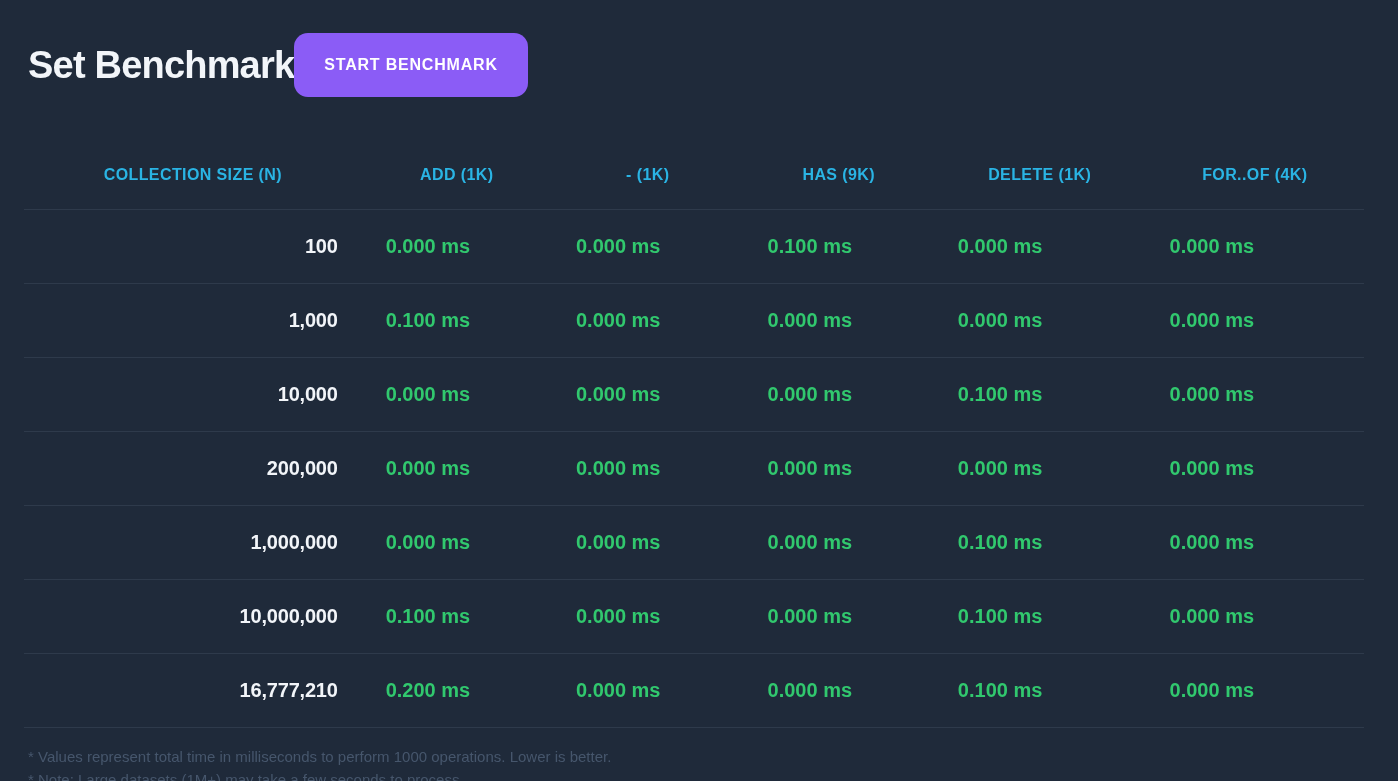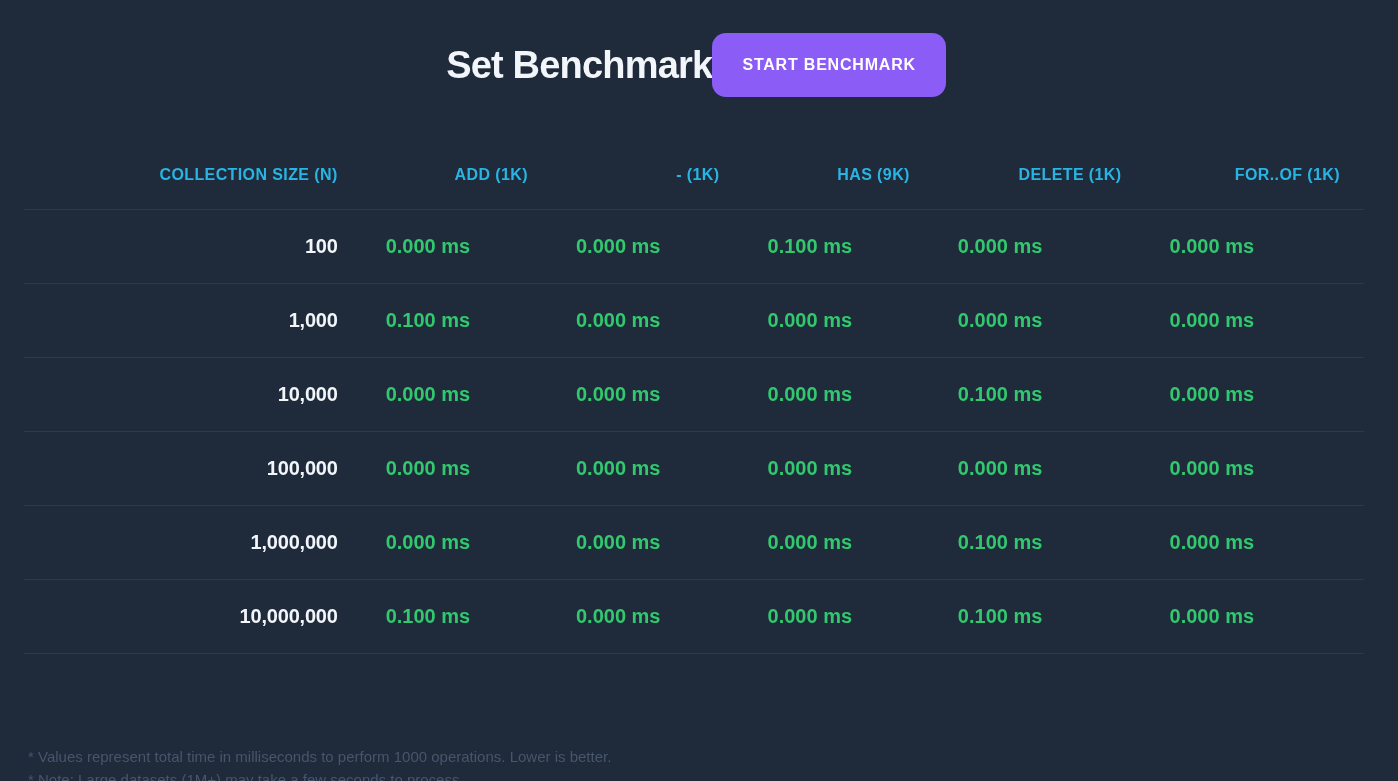--- a/index.html
+++ b/index.html
@@ -18,21 +18,21 @@
     height: 781px;
     overflow: hidden;
     position: relative;
     background: var(--background);
     font-family: "Liberation Sans", sans-serif;
   }
   .page-header {
     position: absolute;
     left: 0; top: 0; right: 0;
     display: flex;
-    justify-content: center;
+    justify-content: flex-start;
     align-items: center;
     padding: 33px 34px 0 28px;
   }
   .page-title {
     margin: 0;
     color: var(--text-white);
     font-size: 38px;
     font-weight: 800;
     letter-spacing: -0.8px;
   }
@@ -52,21 +52,21 @@
   table.bench-table {
     position: absolute;
     left: 24px;
     top: 145px;
     width: 1340px;
     border-collapse: collapse;
     table-layout: fixed;
   }
   .bench-table th {
     color: var(--header-cyan);
-    text-align: right;
+    text-align: center;
     font-size: 16px;
     font-weight: 700;
     letter-spacing: 0.4px;
     line-height: 16px;
     padding: 22px 24px 26px 24px;
     border-bottom: 1.5px solid var(--divider);
     white-space: nowrap;
   }
   .bench-table td {
     font-size: 20px;
@@ -111,21 +111,21 @@
     <col style="width:15.8%">
     <col style="width:16.3%">
   </colgroup>
   <thead>
     <tr>
       <th>COLLECTION SIZE (N)</th>
       <th>ADD (1K)</th>
       <th>- (1K)</th>
       <th>HAS (9K)</th>
       <th>DELETE (1K)</th>
-      <th>FOR..OF (1K)</th>
+      <th>FOR..OF (4K)</th>
     </tr>
   </thead>
   <tbody>
     <tr>
       <td class="size">100</td>
       <td class="val">0.000 ms</td>
       <td class="val">0.000 ms</td>
       <td class="val">0.100 ms</td>
       <td class="val">0.000 ms</td>
       <td class="val">0.000 ms</td>
@@ -140,21 +140,21 @@
     </tr>
     <tr>
       <td class="size">10,000</td>
       <td class="val">0.000 ms</td>
       <td class="val">0.000 ms</td>
       <td class="val">0.000 ms</td>
       <td class="val">0.100 ms</td>
       <td class="val">0.000 ms</td>
     </tr>
     <tr>
-      <td class="size">100,000</td>
+      <td class="size">200,000</td>
       <td class="val">0.000 ms</td>
       <td class="val">0.000 ms</td>
       <td class="val">0.000 ms</td>
       <td class="val">0.000 ms</td>
       <td class="val">0.000 ms</td>
     </tr>
     <tr>
       <td class="size">1,000,000</td>
       <td class="val">0.000 ms</td>
       <td class="val">0.000 ms</td>
@@ -163,19 +163,27 @@
       <td class="val">0.000 ms</td>
     </tr>
     <tr>
       <td class="size">10,000,000</td>
       <td class="val">0.100 ms</td>
       <td class="val">0.000 ms</td>
       <td class="val">0.000 ms</td>
       <td class="val">0.100 ms</td>
       <td class="val">0.000 ms</td>
     </tr>
+    <tr>
+      <td class="size">16,777,210</td>
+      <td class="val">0.200 ms</td>
+      <td class="val">0.000 ms</td>
+      <td class="val">0.000 ms</td>
+      <td class="val">0.100 ms</td>
+      <td class="val">0.000 ms</td>
+    </tr>
   </tbody>
 </table>
 
 <div class="footnotes">
   <div>* Values represent total time in milliseconds to perform 1000 operations. Lower is better.</div>
   <div>* Note: Large datasets (1M+) may take a few seconds to process.</div>
 </div>
 
 </body></html>

